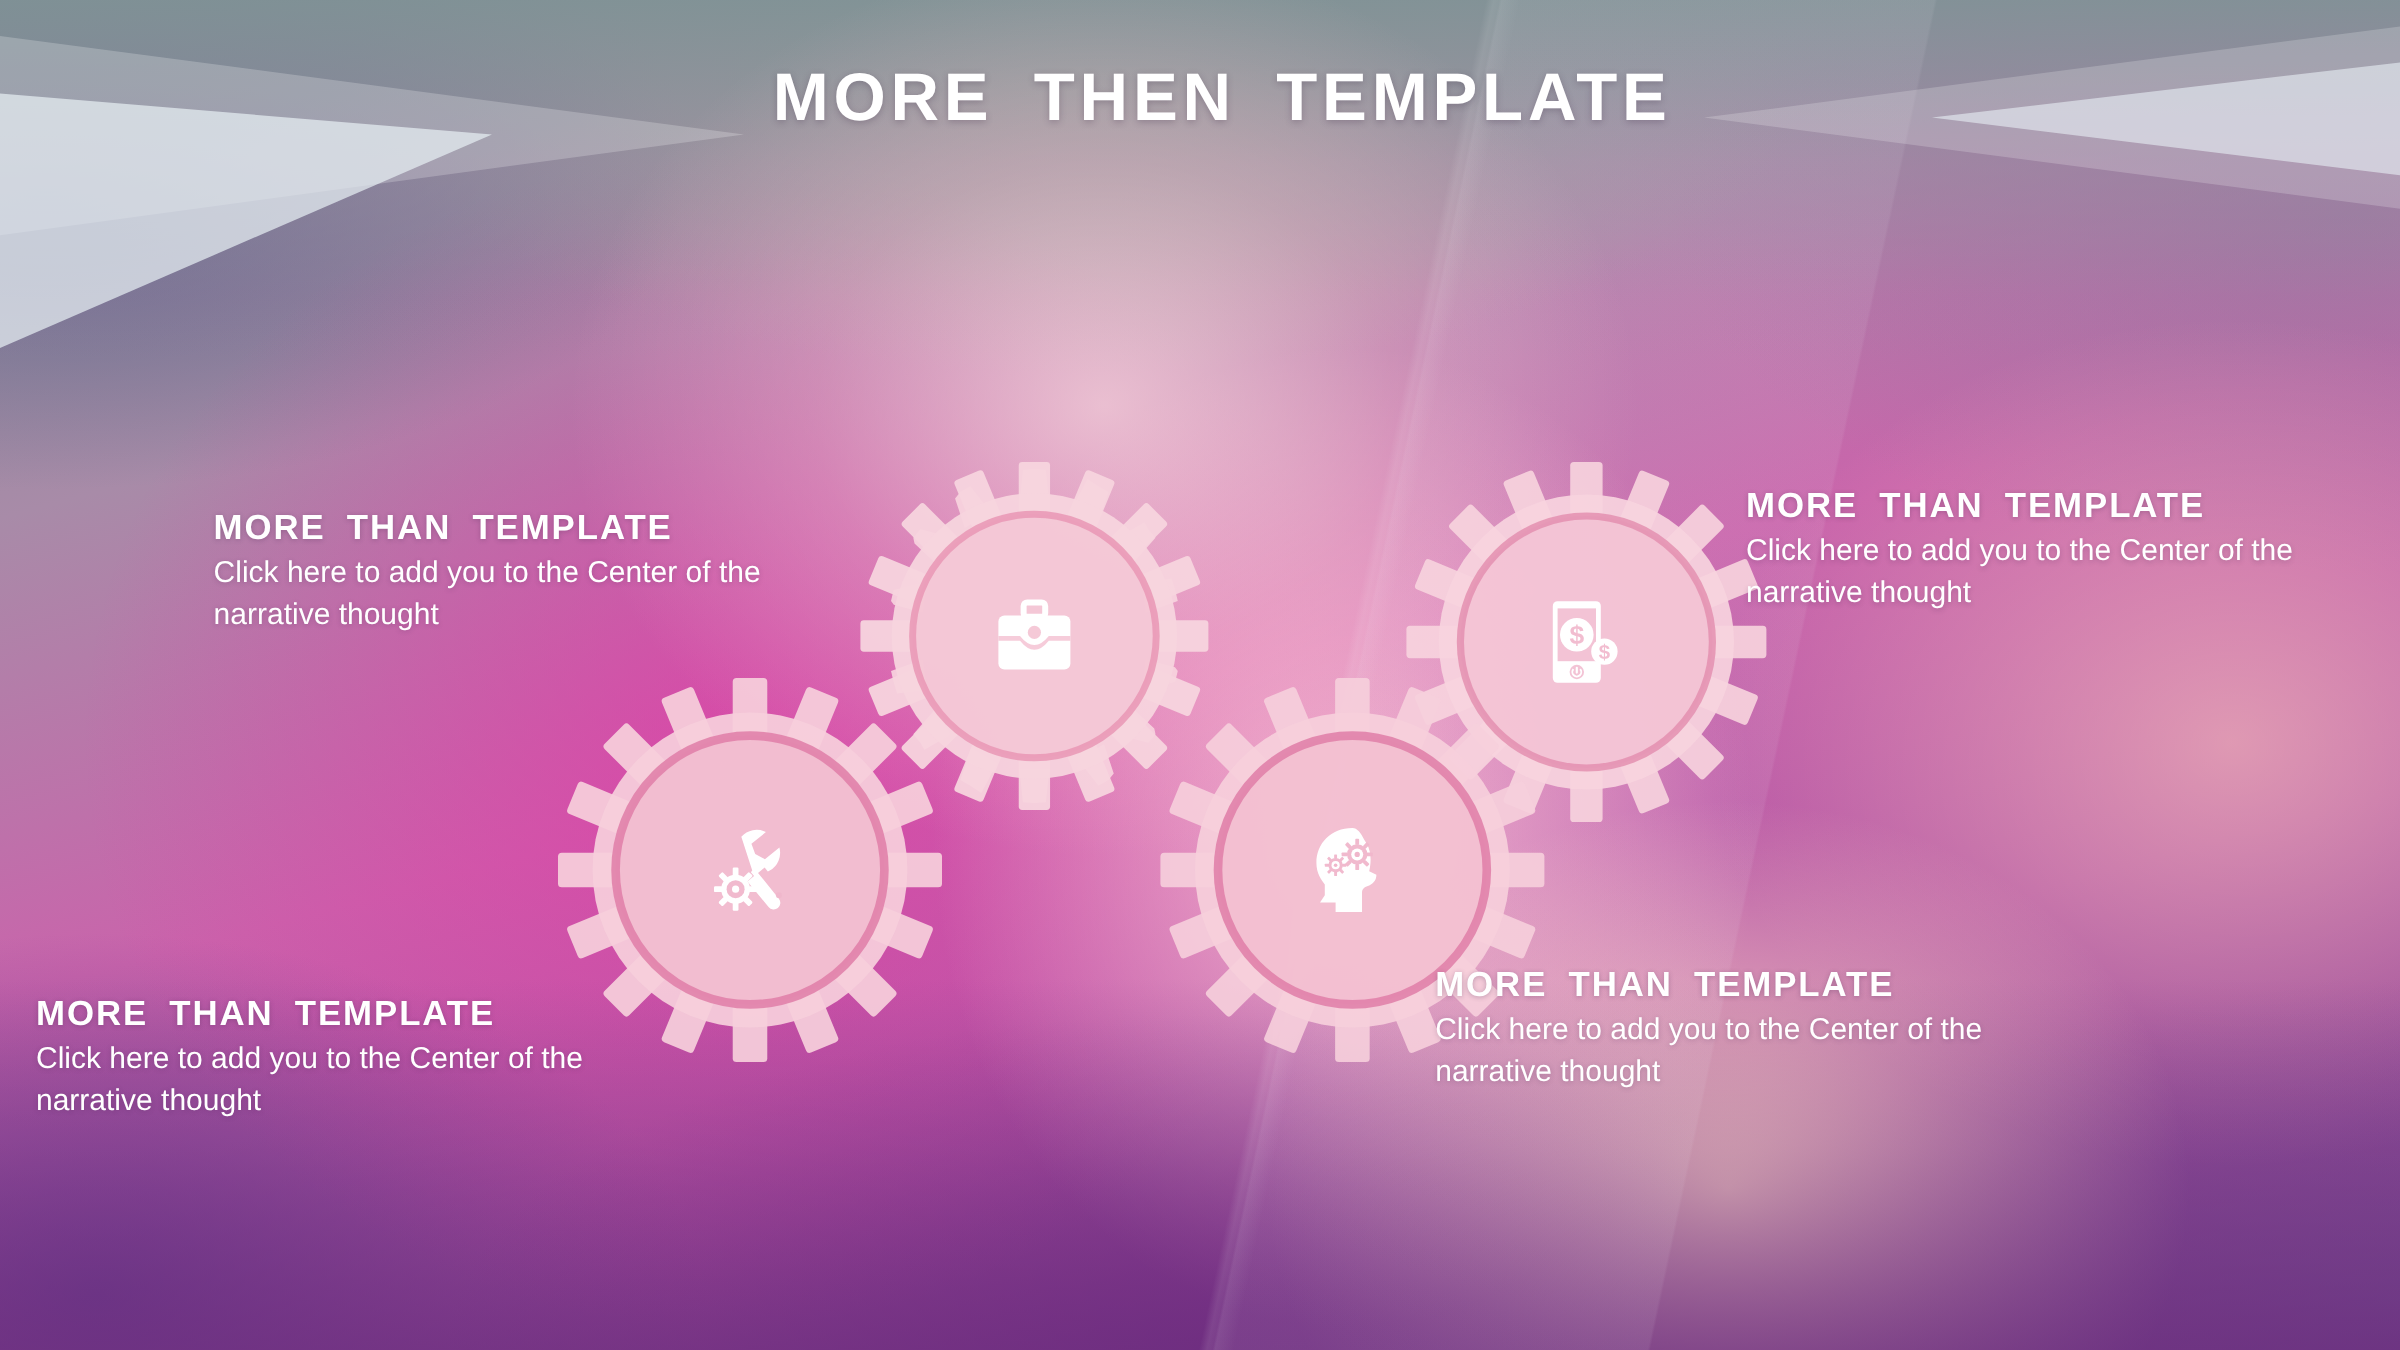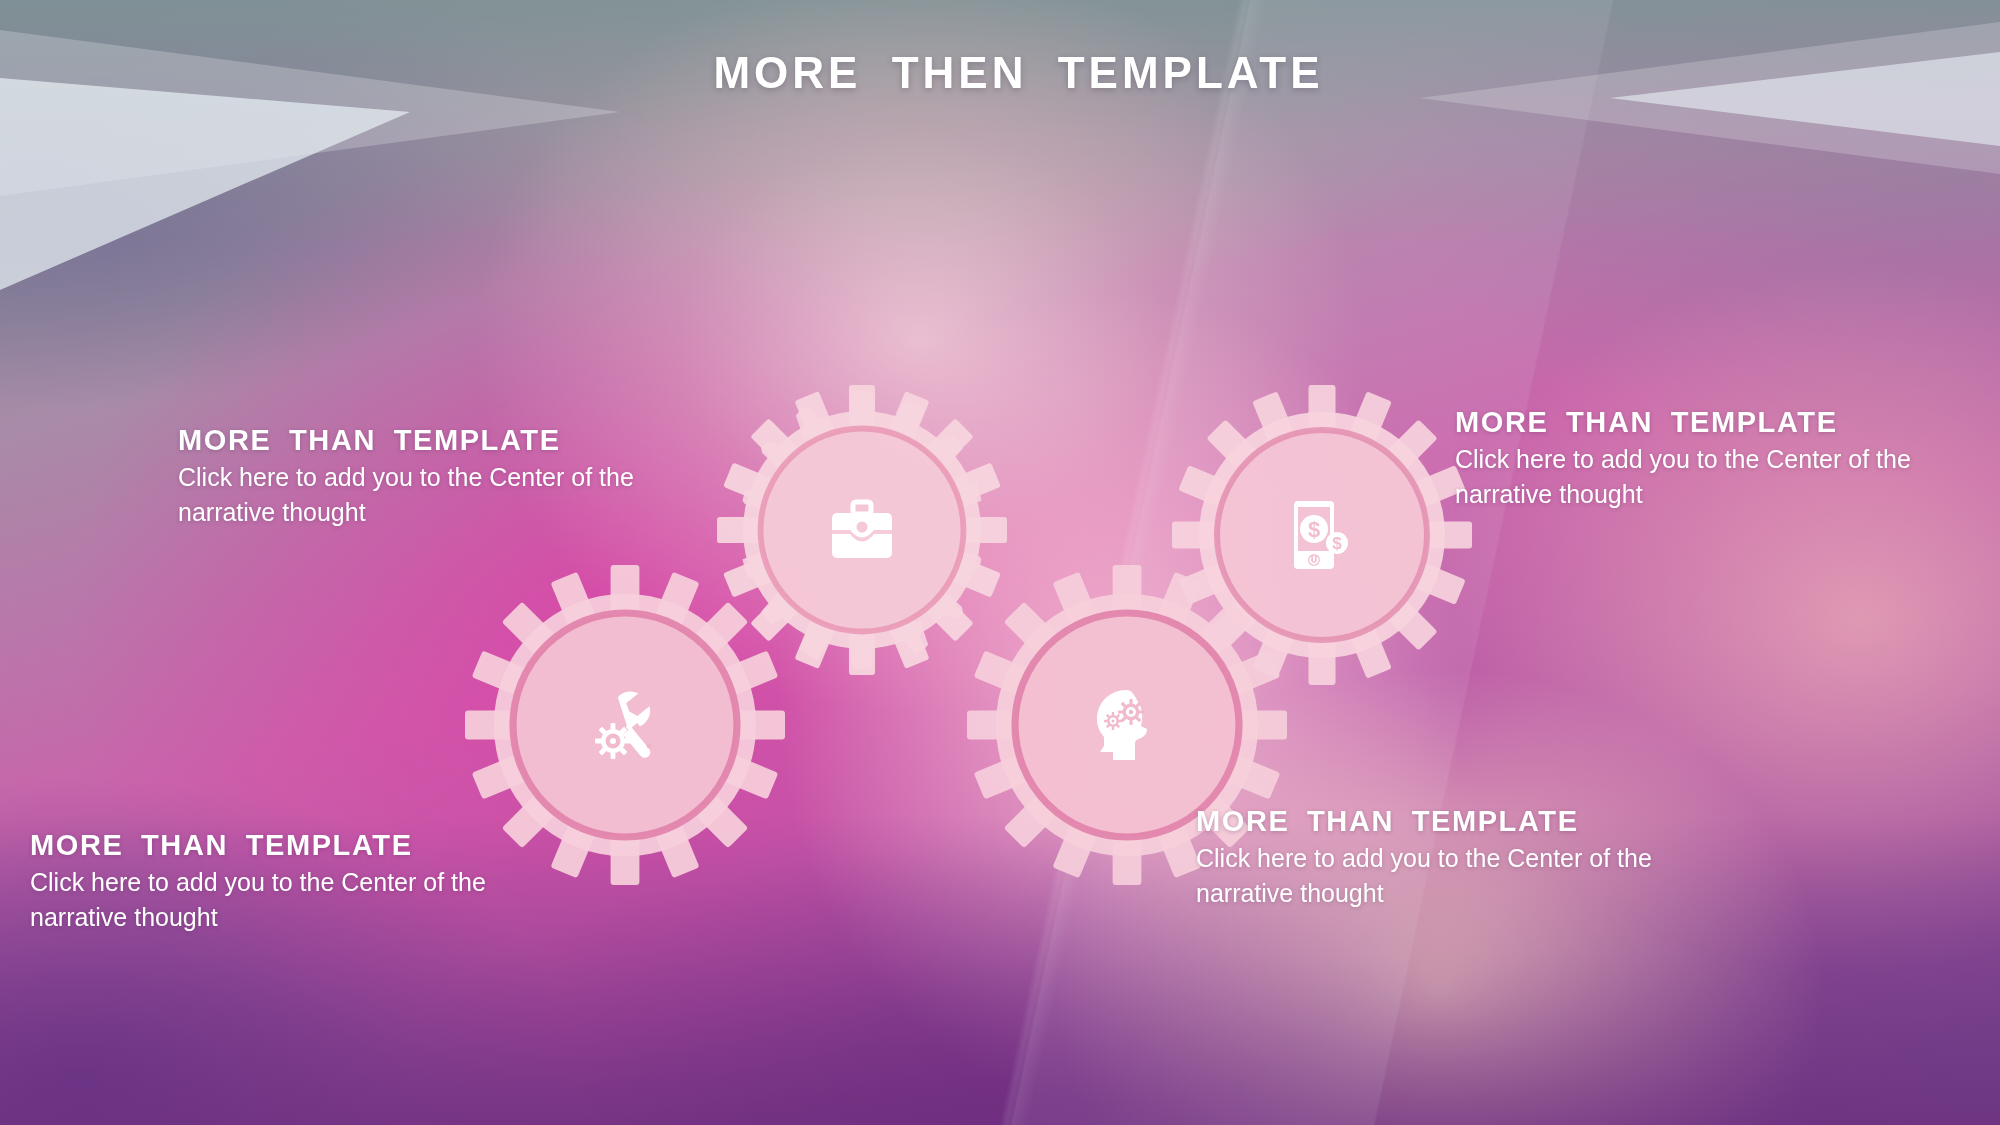--- a/index.html
+++ b/index.html
@@ -93,21 +93,21 @@
   
   .corner-shapes { position: absolute; inset: 0; pointer-events: none; }
 
   
   .title {
     position: absolute;
     left: 0; right: 0;
     top: 48px;
     text-align: center;
     color: #ffffff;
-    font-size: 44px;
+    font-size: 56px;
     font-weight: bold;
     letter-spacing: 4px;
     word-spacing: 14px;
     text-shadow: 0 2px 6px rgba(60,40,70,0.28);
     white-space: nowrap;
     padding-left: 37px;
   }
 
   
   .gear {

